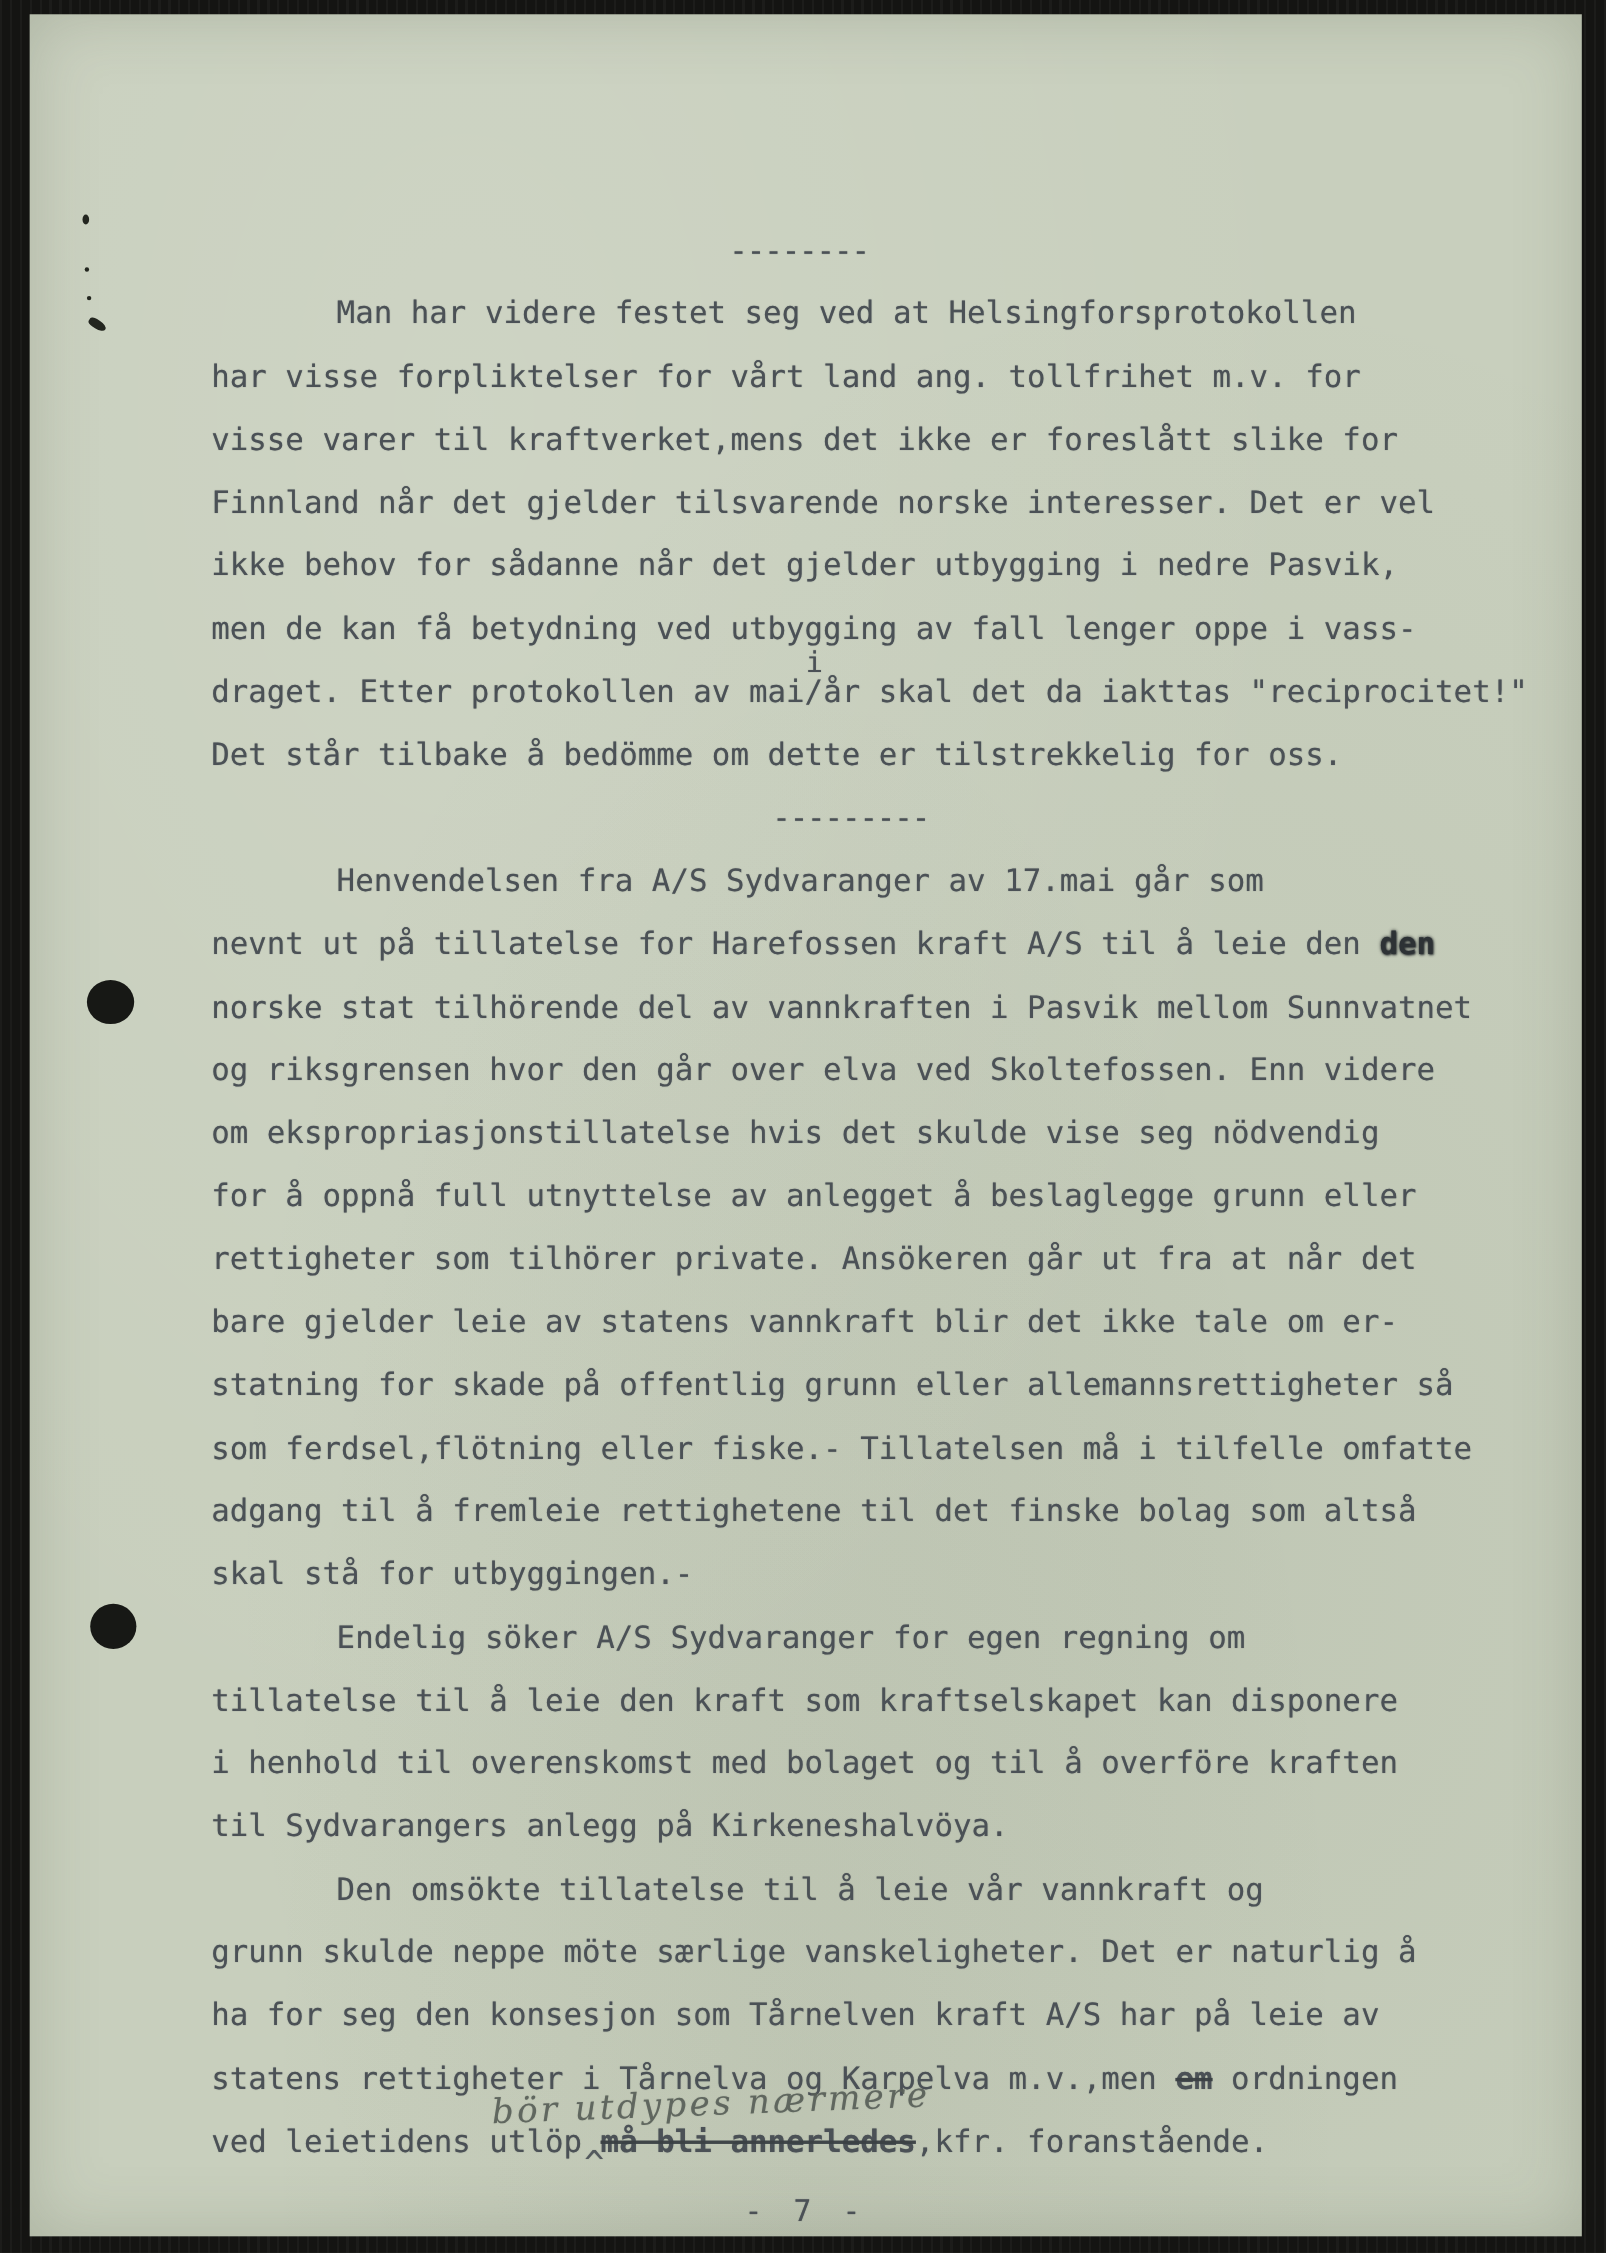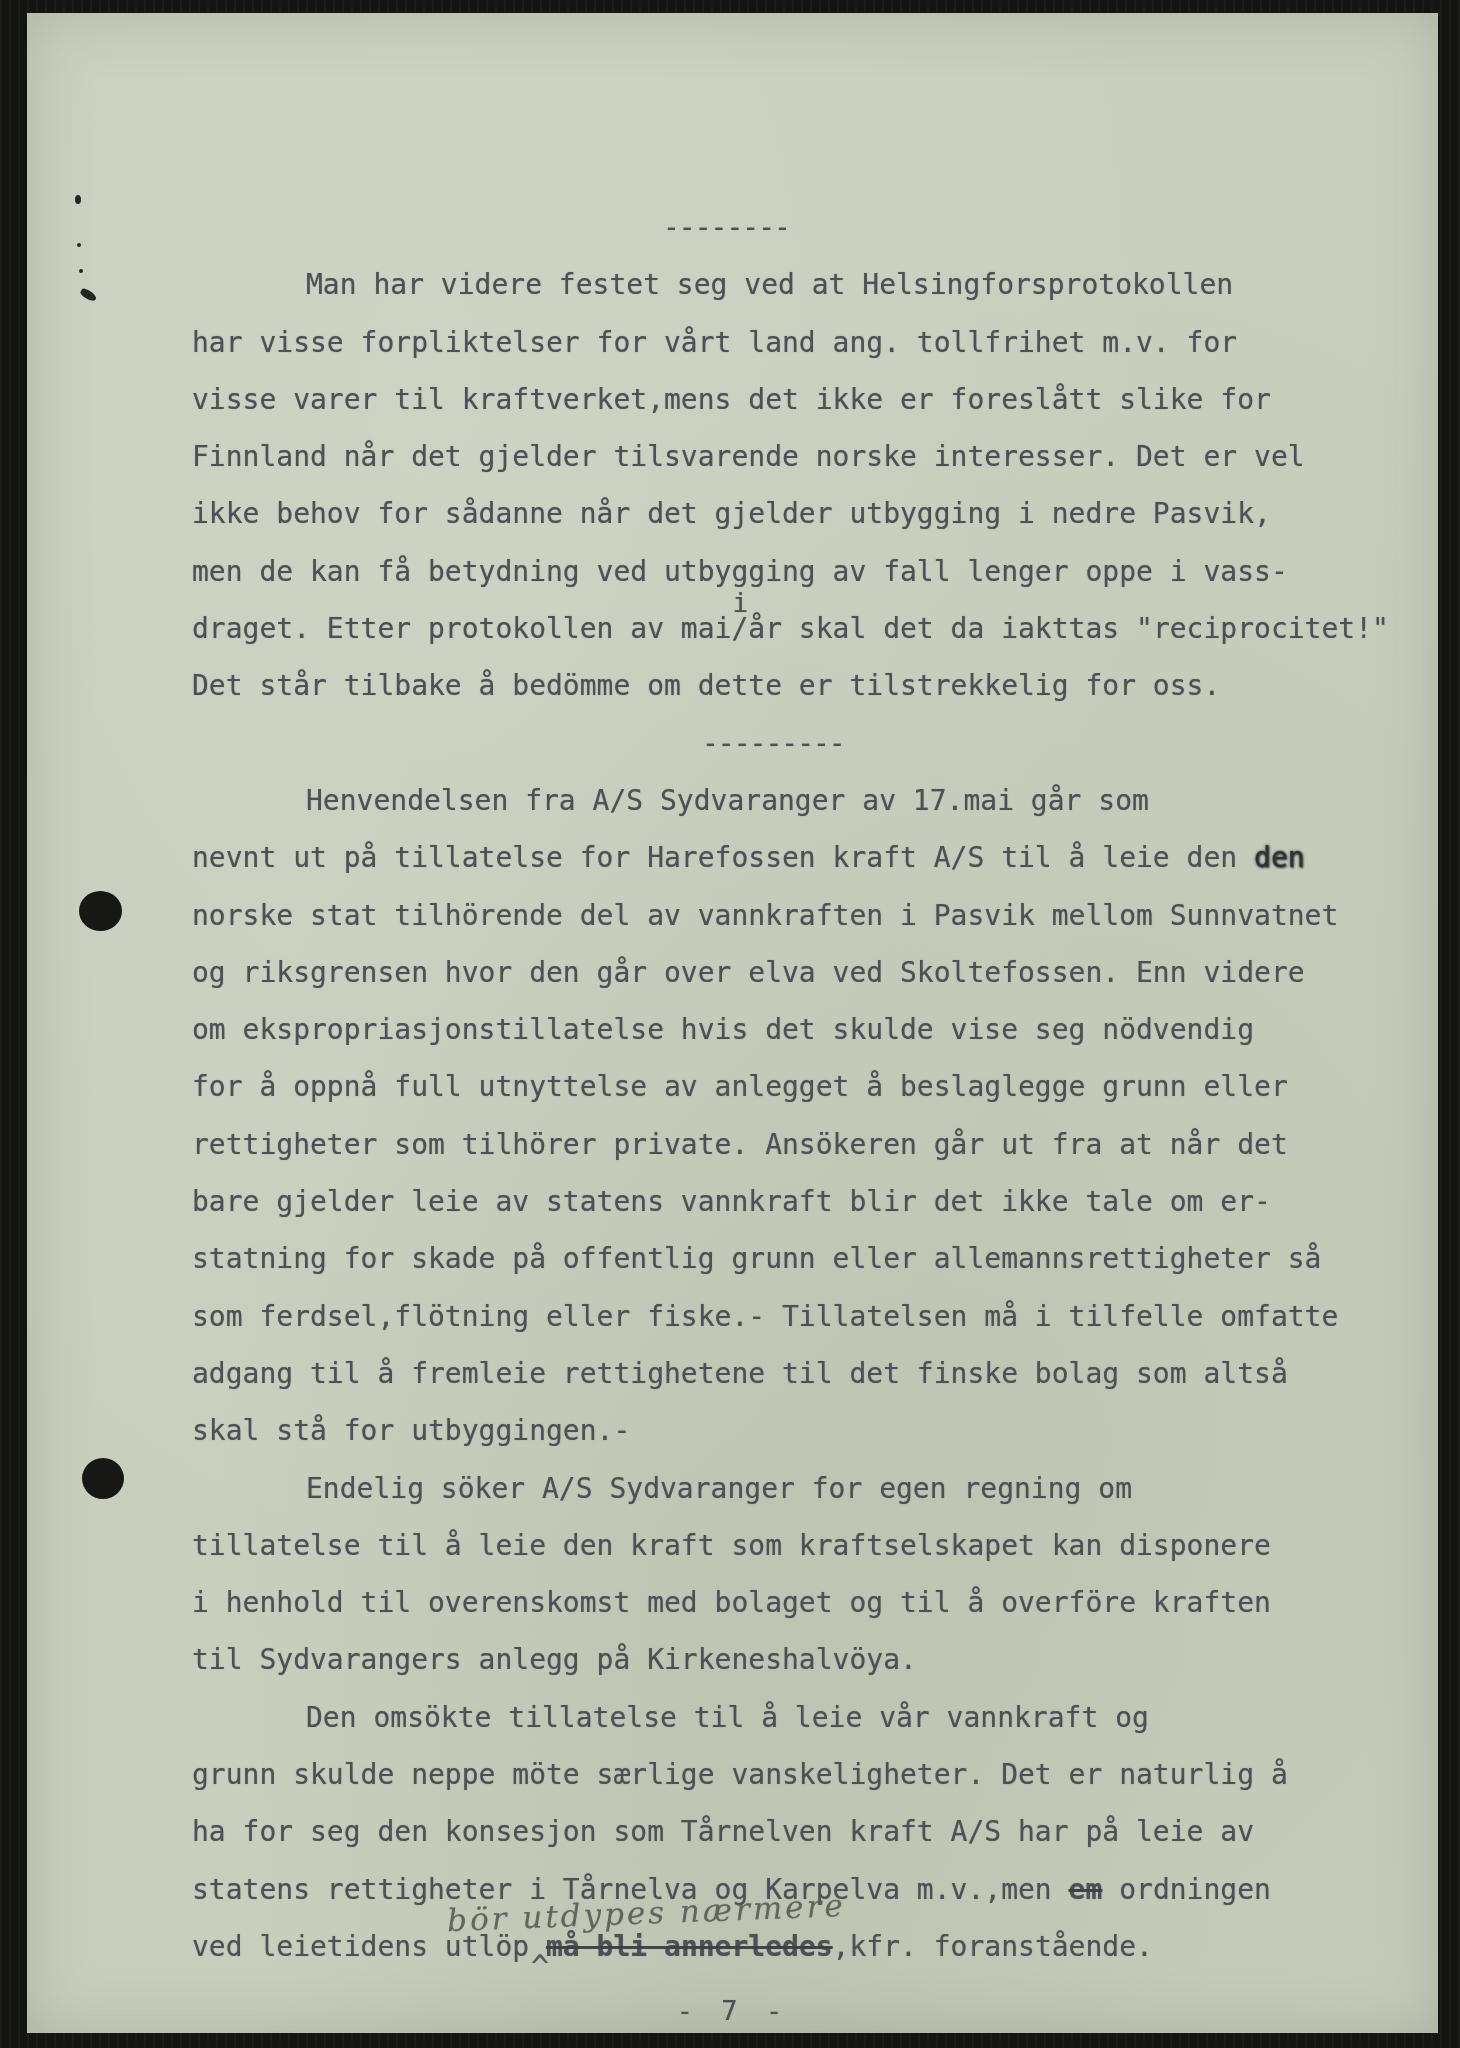--- a/index.html
+++ b/index.html
@@ -34,21 +34,21 @@
   .line.indent{padding-left:114px;}
   .line.d1{padding-left:471px;letter-spacing:-1px;}
   .line.d2{padding-left:510px;letter-spacing:-1px;}
   .strike{
     text-decoration:line-through;
     text-decoration-thickness:2.5px;
     text-decoration-color:rgba(58,63,66,0.9);
     font-weight:bold;
   }
   .smudge{
-    color:#2d3235;font-weight:normal;
+    color:#2d3235;font-weight:bold;
     text-shadow:0 0 3px rgba(38,42,45,0.95), 1px 1px 2px rgba(38,42,45,0.8);
   }
   .supwrap{position:relative;}
   .sup{
     position:absolute;left:1px;top:-0.86em;
     font-size:26px;line-height:1;color:#4b5156;
   }
   .caretwrap{position:relative;}
   .caret{
     position:absolute;right:-20px;bottom:-0.62em;

